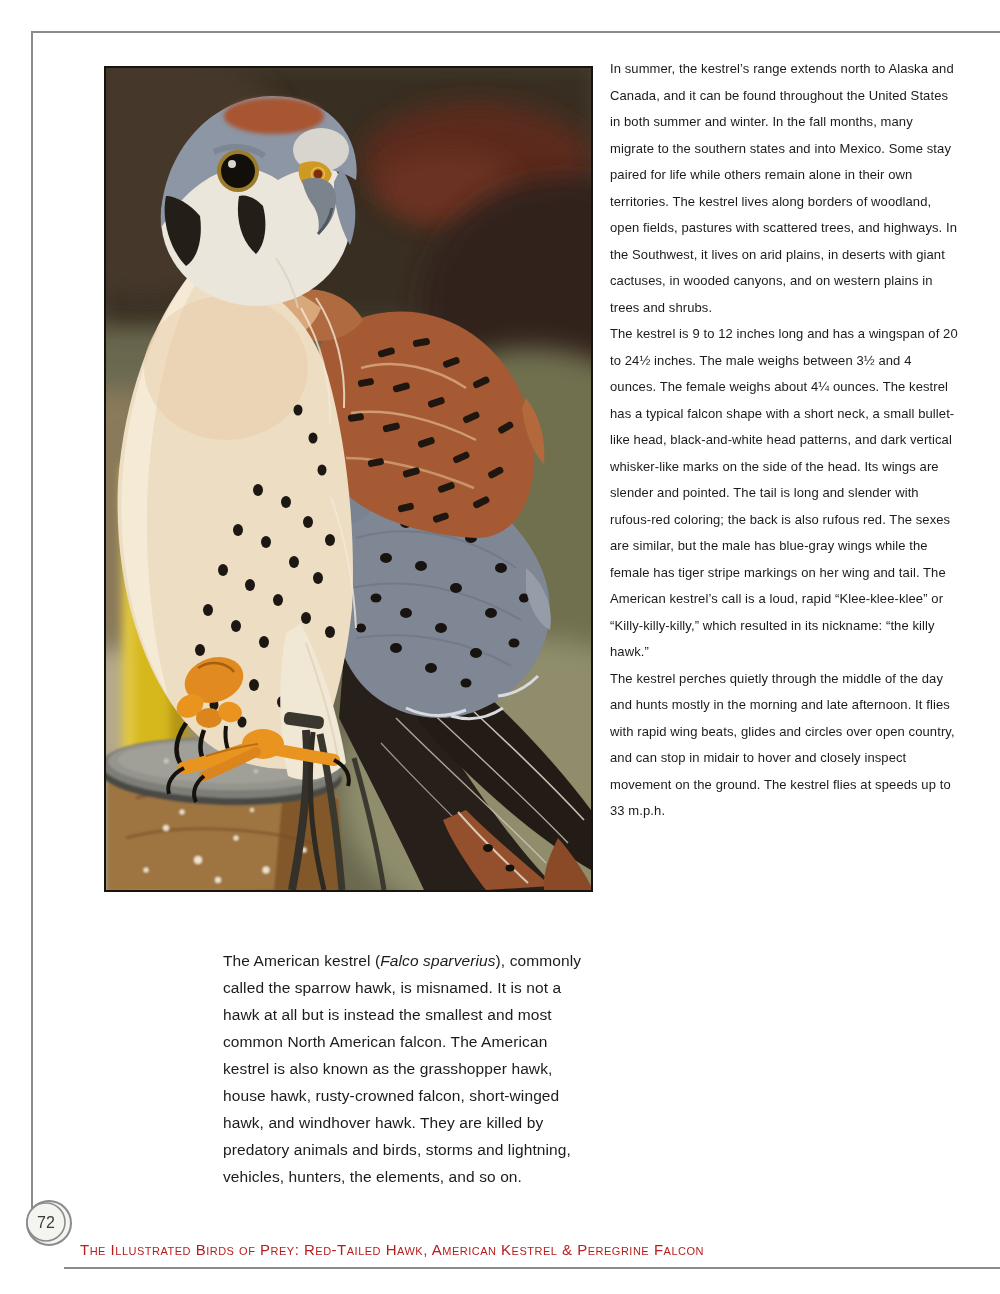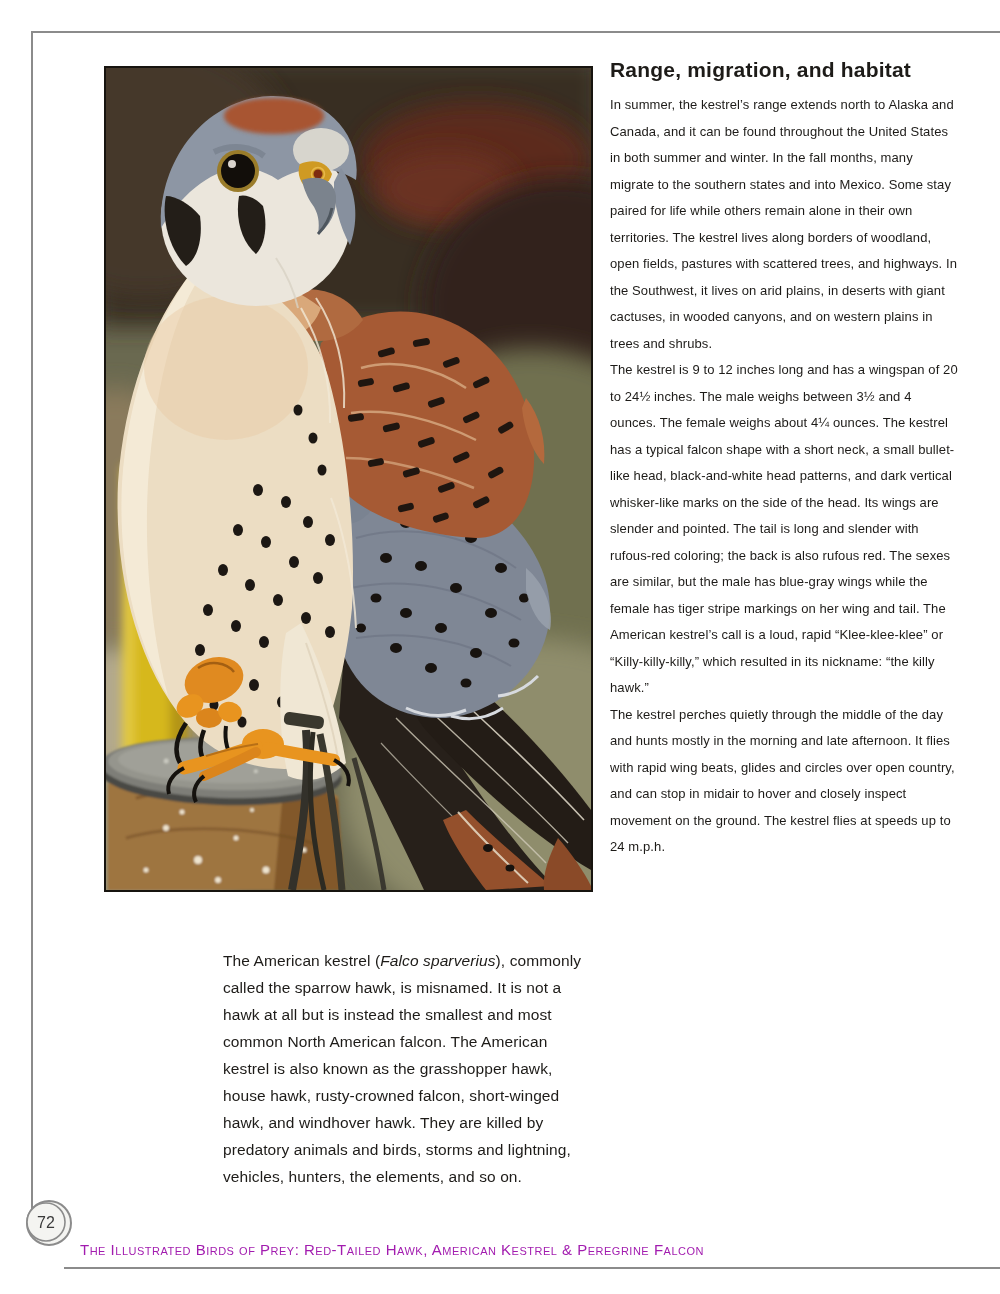--- a/index.html
+++ b/index.html
@@ -33,21 +33,21 @@
   .col p{margin:0;font-size:13px;line-height:26.5px;letter-spacing:.1px;}
   .col p.indent{text-indent:20px;}
 
   .pagenum{position:absolute;left:22px;top:1196px;width:52px;height:54px;}
   .pagenum svg{display:block;width:100%;height:100%;}
   .pagenum text{
     font-family:"Liberation Sans", sans-serif;font-size:16px;fill:#3a3a3a;
   }
   .footer-title{
     position:absolute;left:80px;top:1241px;width:880px;
-    font-variant:small-caps;font-size:15px;letter-spacing:.5px;color:#a21caf;
+    font-variant:small-caps;font-size:15px;letter-spacing:.5px;color:#b91c1c;
   }
 </style>
 </head>
 <body>
 
 <div class="page">
 
   <div class="rule rule-top"></div>
   <div class="rule rule-left"></div>
   <div class="rule rule-bottom"></div>
@@ -290,28 +290,27 @@
           <path d="M225,430 C240,470 248,520 250,560"></path>
         </g>
       </g>
     </svg>
   </figure>
 
   <p class="caption"><span>The American kestrel (</span><em>Falco sparverius</em><span>), commonly called the sparrow hawk, is misnamed. It is not a hawk at all but is instead the smallest and most common North American falcon. The American kestrel is also known as the grasshopper hawk, house hawk, rusty-crowned falcon, short-winged hawk, and windhover hawk. They are killed by predatory animals and birds, storms and lightning, vehicles, hunters, the elements, and so on.</span></p>
 
   <main class="col">
     <section>
-      <h2>Range, migration, and habitat</h2>
       <p>In summer, the kestrel’s range extends north to Alaska and Canada, and it can be found throughout the United States in both summer and winter. In the fall months, many migrate to the southern states and into Mexico. Some stay paired for life while others remain alone in their own territories. The kestrel lives along borders of woodland, open fields, pastures with scattered trees, and highways. In the Southwest, it lives on arid plains, in deserts with giant cactuses, in wooded canyons, and on western plains in trees and shrubs.</p>
     </section>
     <section>
       <p>The kestrel is 9 to 12 inches long and has a wingspan of 20 to 24½ inches. The male weighs between 3½ and 4 ounces. The female weighs about 4¼ ounces. The kestrel has a typical falcon shape with a short neck, a small bullet-like head, black-and-white head patterns, and dark vertical whisker-like marks on the side of the head. Its wings are slender and pointed. The tail is long and slender with rufous-red coloring; the back is also rufous red. The sexes are similar, but the male has blue-gray wings while the female has tiger stripe markings on her wing and tail. The American kestrel’s call is a loud, rapid “Klee-klee-klee” or “Killy-killy-killy,” which resulted in its nickname: “the killy hawk.”</p>
     </section>
     <section>
-      <p>The kestrel perches quietly through the middle of the day and hunts mostly in the morning and late afternoon. It flies with rapid wing beats, glides and circles over open country, and can stop in midair to hover and closely inspect movement on the ground. The kestrel flies at speeds up to 24 m.p.h.</p>
+      <p>The kestrel perches quietly through the middle of the day and hunts mostly in the morning and late afternoon. It flies with rapid wing beats, glides and circles over open country, and can stop in midair to hover and closely inspect movement on the ground. The kestrel flies at speeds up to 33 m.p.h.</p>
     </section>
   </main>
 
   <div class="pagenum">
     <svg viewBox="0 0 52 54">
       <circle cx="27" cy="27" r="22" fill="#f4f4f1" stroke="#8b8b8b" stroke-width="2"></circle>
       <circle cx="24" cy="26" r="19" fill="#f4f4f1" stroke="#8b8b8b" stroke-width="1.6"></circle>
       <text x="24" y="32" text-anchor="middle">72</text>
     </svg>
   </div>

